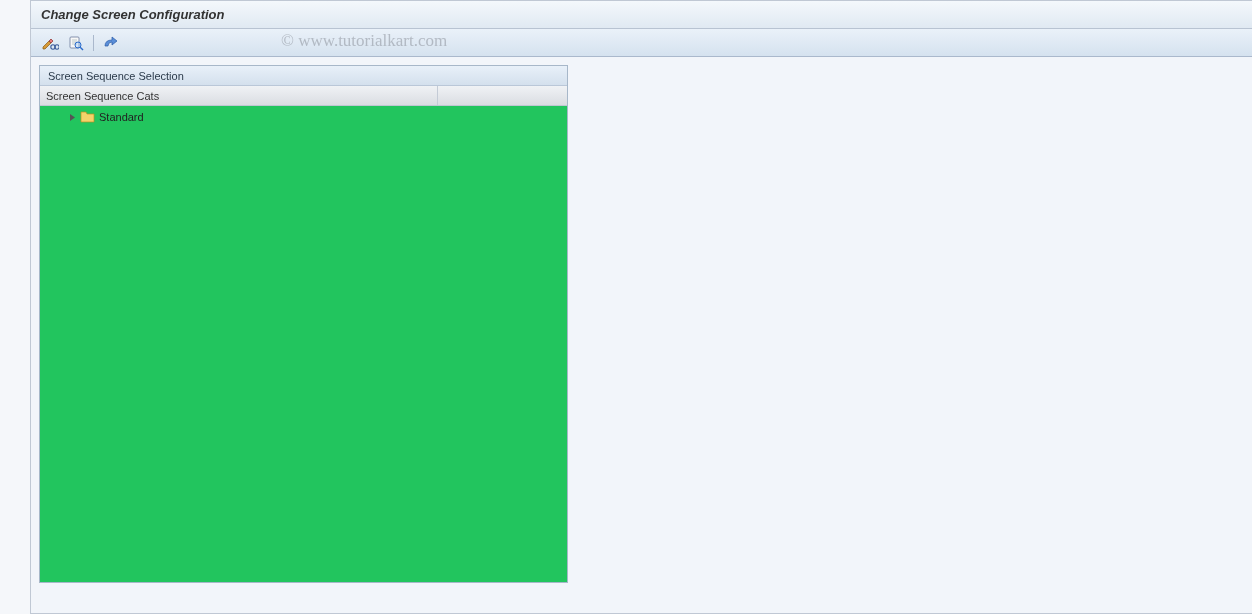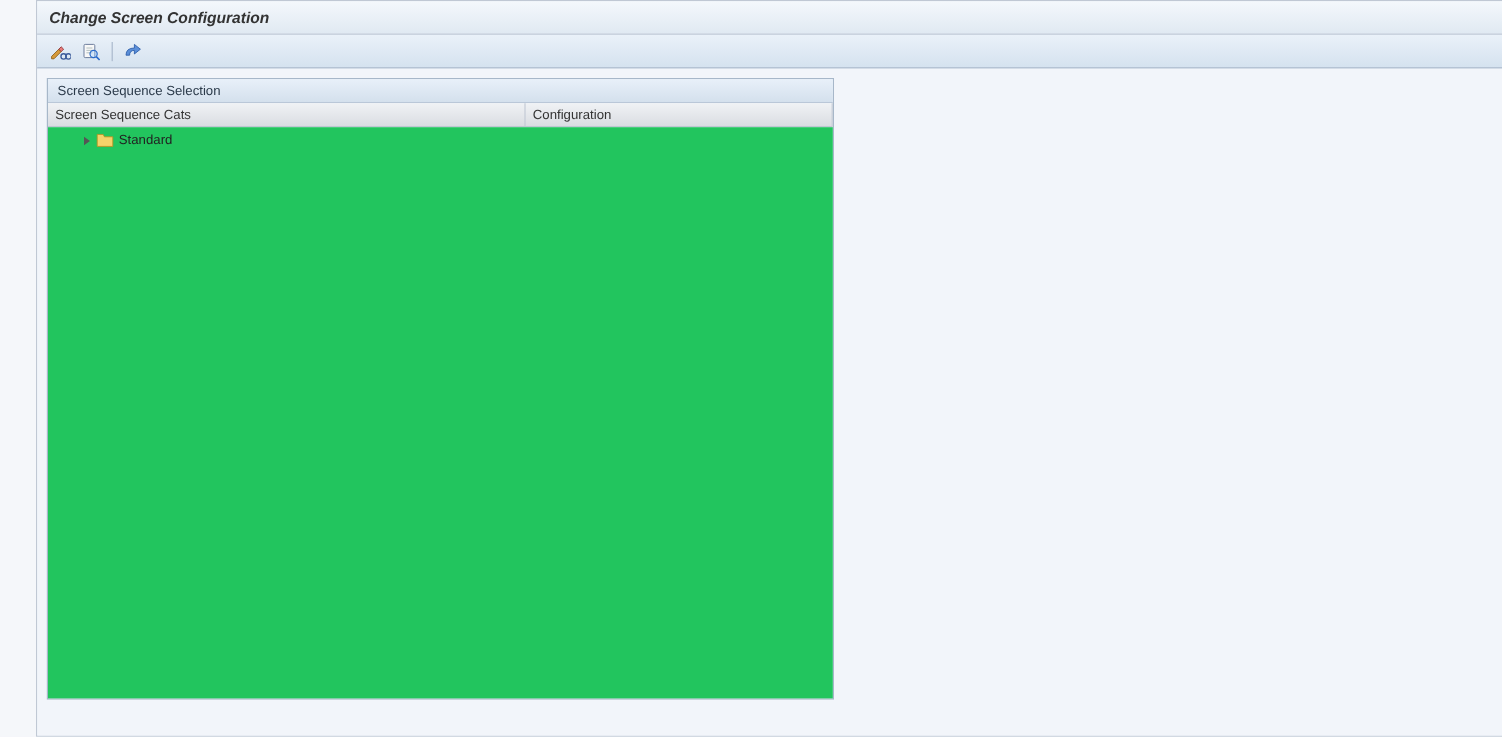--- a/index.html
+++ b/index.html
@@ -73,21 +73,21 @@
       font-family: "Times New Roman", serif;
       pointer-events: none;
       white-space: nowrap;
     }
     .content-area {
       flex: 1;
       padding: 8px;
       background: #f2f5fa;
     }
     .panel {
-      width: 656px;
+      width: 529px;
       height: 518px;
       border: 1px solid #a7b7c9;
       background: #f5faff;
       display: flex;
       flex-direction: column;
     }
     .panel-header {
       background: linear-gradient(to bottom, #e8f0f9 0%, #d4e0ed 100%);
       border-bottom: 1px solid #bac7d8;
       padding: 3px 8px;
@@ -184,29 +184,29 @@
       </span>
     </div>
     <div class="toolbar-sep"></div>
     <div class="toolbar-btn">
       <span>
         <svg class="icon" width="18" height="16" viewBox="0 0 18 16">
           <path d="M3 11 Q3 5 10 5 L10 2 L15 6 L10 10 L10 7 Q6 7 6 11 Z" fill="#5a8ed8" stroke="#2a5aa8" stroke-width="0.7"></path>
         </svg>
       </span>
     </div>
+    <div class="watermark">© www.tutorialkart.com</div>
   </div>
 
   <div class="content-area">
     <div class="panel">
       <div class="panel-header">Screen Sequence Selection</div>
       <div class="tree-table">
         <div class="tree-columns">
           <div class="tree-col col-1">Screen Sequence Cats</div>
-          <div class="tree-col col-2">Configuration</div>
         </div>
         <div class="tree-body">
           <div class="tree-row">
             <span class="expand-icon">
               <svg class="icon" width="7" height="9" viewBox="0 0 7 9">
                 <path d="M1 1 L6 4.5 L1 8 Z" fill="#555"></path>
               </svg>
             </span>
             <span class="folder-icon">
               <svg class="icon" width="15" height="12" viewBox="0 0 15 12">

